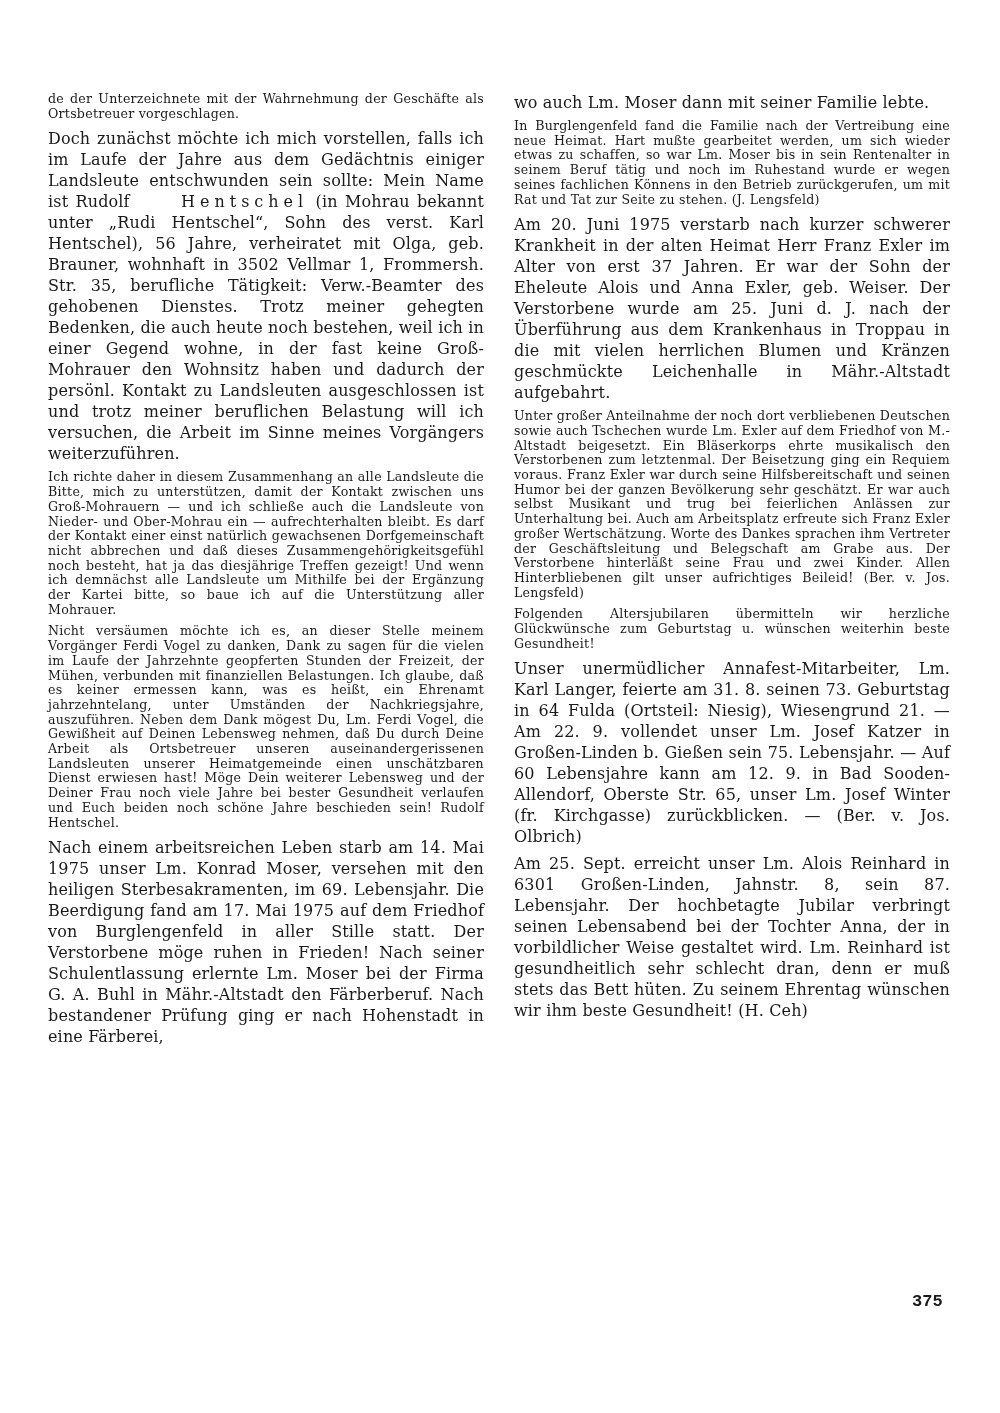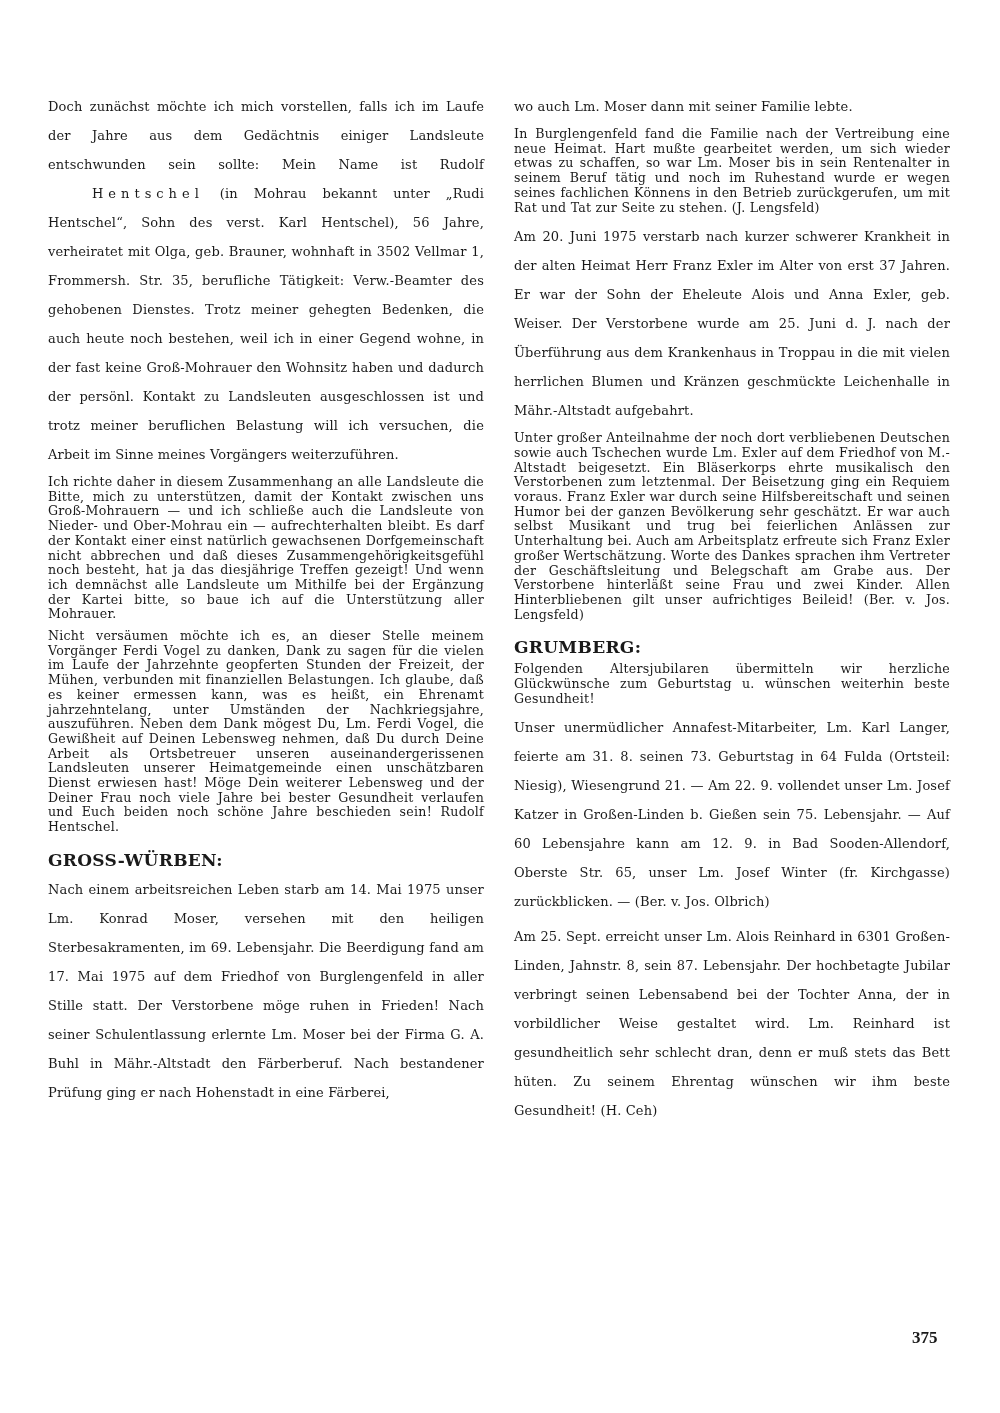--- a/index.html
+++ b/index.html
@@ -28,74 +28,73 @@
       text-align: justify;
       hyphens: manual;
     }
     .small {
       font-size: 12.6px;
       line-height: 14.7px;
       letter-spacing: 0.25px;
       margin-bottom: 7px;
     }
     .large {
-      font-size: 13px;
-      line-height: 29px;
+      font-size: 16px;
+      line-height: 21px;
       letter-spacing: 0.15px;
       margin-bottom: 6px;
     }
     .spaced {
       letter-spacing: 5px;
       margin-left: 44px;
     }
     b {
       font-weight: normal;
     }
     h2 {
       margin: 14px 0 4px 0;
       font-size: 17px;
       line-height: 22px;
       font-weight: bold;
       letter-spacing: 0.3px;
     }
     .page-number {
       position: absolute;
       left: 912px;
-      top: 1328px;
-      font-family: Liberation Serif, serif;
+      top: 1292px;
+      font-family: Liberation Mono, monospace;
       font-weight: bold;
       font-size: 17px;
     }
   </style>
 </head>
 <body>
 
 <div class="column col-left">
+  <p class="small">de der Unterzeichnete mit der Wahrnehmung der Geschäfte als Ortsbetreuer vorgeschlagen.</p>
 
   <p class="large"><span>Doch zunächst möchte ich mich vorstellen, falls ich im Laufe der Jahre aus dem Gedächtnis einiger Landsleute entschwunden sein sollte: Mein Name ist Rudolf </span><span class="spaced">Hentschel</span><span> (in Mohrau bekannt unter „Rudi Hentschel“, Sohn des verst. Karl Hentschel), 56 Jahre, verheiratet mit Olga, geb. Brauner, wohnhaft in 3502 Vellmar 1, Frommersh. Str. 35, berufliche Tätigkeit: Verw.-Beamter des gehobenen Dienstes. Trotz meiner gehegten Bedenken, die auch heute noch bestehen, weil ich in einer Gegend wohne, in der fast keine Groß-Mohrauer den Wohnsitz haben und dadurch der persönl. Kontakt zu Landsleuten ausgeschlossen ist und trotz meiner beruflichen Belastung will ich versuchen, die Arbeit im Sinne meines Vorgängers weiterzuführen.</span></p>
 
   <p class="small">Ich richte daher in diesem Zusammenhang an alle Landsleute die Bitte, mich zu unterstützen, damit der Kontakt zwischen uns Groß-Mohrauern — und ich schließe auch die Landsleute von Nieder- und Ober-Mohrau ein — aufrechterhalten bleibt. Es darf der Kontakt einer einst natürlich gewachsenen Dorfgemeinschaft nicht abbrechen und daß dieses Zusammengehörigkeitsgefühl noch besteht, hat ja das diesjährige Treffen gezeigt! Und wenn ich demnächst alle Landsleute um Mithilfe bei der Ergänzung der Kartei bitte, so baue ich auf die Unterstützung aller Mohrauer.</p>
 
   <p class="small">Nicht versäumen möchte ich es, an dieser Stelle meinem Vorgänger Ferdi Vogel zu danken, Dank zu sagen für die vielen im Laufe der Jahrzehnte geopferten Stunden der Freizeit, der Mühen, verbunden mit finanziellen Belastungen. Ich glaube, daß es keiner ermessen kann, was es heißt, ein Ehrenamt jahrzehntelang, unter Umständen der Nachkriegsjahre, auszuführen. Neben dem Dank mögest Du, Lm. Ferdi Vogel, die Gewißheit auf Deinen Lebensweg nehmen, daß Du durch Deine Arbeit als Ortsbetreuer unseren auseinandergerissenen Landsleuten unserer Heimatgemeinde einen unschätzbaren Dienst erwiesen hast! Möge Dein weiterer Lebensweg und der Deiner Frau noch viele Jahre bei bester Gesundheit verlaufen und Euch beiden noch schöne Jahre beschieden sein! Rudolf Hentschel.</p>
 
-  <h2>GROSS-WÜRBEN:</h2>
 
   <p class="large"><span>Nach einem arbeitsreichen Leben starb am 14. Mai 1975 unser Lm. </span><b>Konrad Moser,</b><span> versehen mit den heiligen Sterbesakramenten, im 69. Lebensjahr. Die Beerdigung fand am 17. Mai 1975 auf dem Friedhof von Burglengenfeld in aller Stille statt. Der Verstorbene möge ruhen in Frieden! Nach seiner Schulentlassung erlernte Lm. Moser bei der Firma G. A. Buhl in Mähr.-Altstadt den Färberberuf. Nach bestandener Prüfung ging er nach Hohenstadt in eine Färberei,</span></p>
 </div>
 
 <div class="column col-right">
   <p class="large">wo auch Lm. Moser dann mit seiner Familie lebte.</p>
 
   <p class="small">In Burglengenfeld fand die Familie nach der Vertreibung eine neue Heimat. Hart mußte gearbeitet werden, um sich wieder etwas zu schaffen, so war Lm. Moser bis in sein Rentenalter in seinem Beruf tätig und noch im Ruhestand wurde er wegen seines fachlichen Könnens in den Betrieb zurückgerufen, um mit Rat und Tat zur Seite zu stehen. (J. Lengsfeld)</p>
 
   <p class="large"><span>Am 20. Juni 1975 verstarb nach kurzer schwerer Krankheit in der alten Heimat Herr </span><b>Franz Exler</b><span> im Alter von erst 37 Jahren. Er war der Sohn der Eheleute Alois und Anna Exler, geb. Weiser. Der Verstorbene wurde am 25. Juni d. J. nach der Überführung aus dem Krankenhaus in Troppau in die mit vielen herrlichen Blumen und Kränzen geschmückte Leichenhalle in Mähr.-Altstadt aufgebahrt.</span></p>
 
   <p class="small">Unter großer Anteilnahme der noch dort verbliebenen Deutschen sowie auch Tschechen wurde Lm. Exler auf dem Friedhof von M.-Altstadt beigesetzt. Ein Bläserkorps ehrte musikalisch den Verstorbenen zum letztenmal. Der Beisetzung ging ein Requiem voraus. Franz Exler war durch seine Hilfsbereitschaft und seinen Humor bei der ganzen Bevölkerung sehr geschätzt. Er war auch selbst Musikant und trug bei feierlichen Anlässen zur Unterhaltung bei. Auch am Arbeitsplatz erfreute sich Franz Exler großer Wertschätzung. Worte des Dankes sprachen ihm Vertreter der Geschäftsleitung und Belegschaft am Grabe aus. Der Verstorbene hinterläßt seine Frau und zwei Kinder. Allen Hinterbliebenen gilt unser aufrichtiges Beileid! (Ber. v. Jos. Lengsfeld)</p>
 
-  <h2>GRUMBERG:</h2>
 
   <p class="small">Folgenden Altersjubilaren übermitteln wir herzliche Glückwünsche zum Geburtstag u. wünschen weiterhin beste Gesundheit!</p>
 
   <p class="large"><span>Unser unermüdlicher Annafest-Mitarbeiter, Lm. </span><b>Karl Langer,</b><span> feierte am 31. 8. seinen 73. Geburtstag in 64 Fulda (Ortsteil: Niesig), Wiesengrund 21. — Am 22. 9. vollendet unser Lm. </span><b>Josef Katzer</b><span> in Großen-Linden b. Gießen sein 75. Lebensjahr. — Auf 60 Lebensjahre kann am 12. 9. in Bad Sooden-Allendorf, Oberste Str. 65, unser Lm. </span><b>Josef Winter</b><span> (fr. Kirchgasse) zurückblicken. — (Ber. v. Jos. Olbrich)</span></p>
 
   <p class="large"><span>Am 25. Sept. erreicht unser Lm. </span><b>Alois Reinhard</b><span> in 6301 Großen-Linden, Jahnstr. 8, sein 87. Lebensjahr. Der hochbetagte Jubilar verbringt seinen Lebensabend bei der Tochter Anna, der in vorbildlicher Weise gestaltet wird. Lm. Reinhard ist gesundheitlich sehr schlecht dran, denn er muß stets das Bett hüten. Zu seinem Ehrentag wünschen wir ihm beste Gesundheit! (H. Ceh)</span></p>
 </div>
 
 <div class="page-number">375</div>
 

